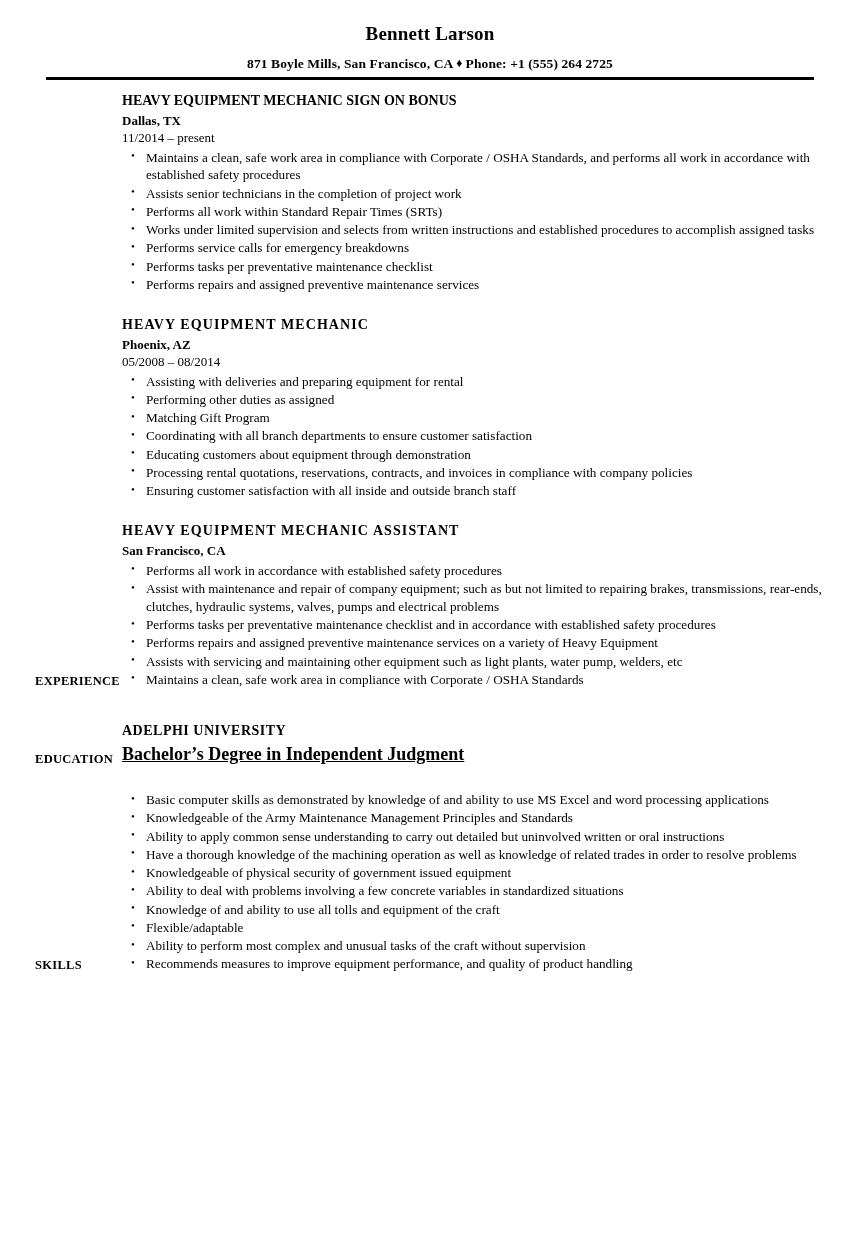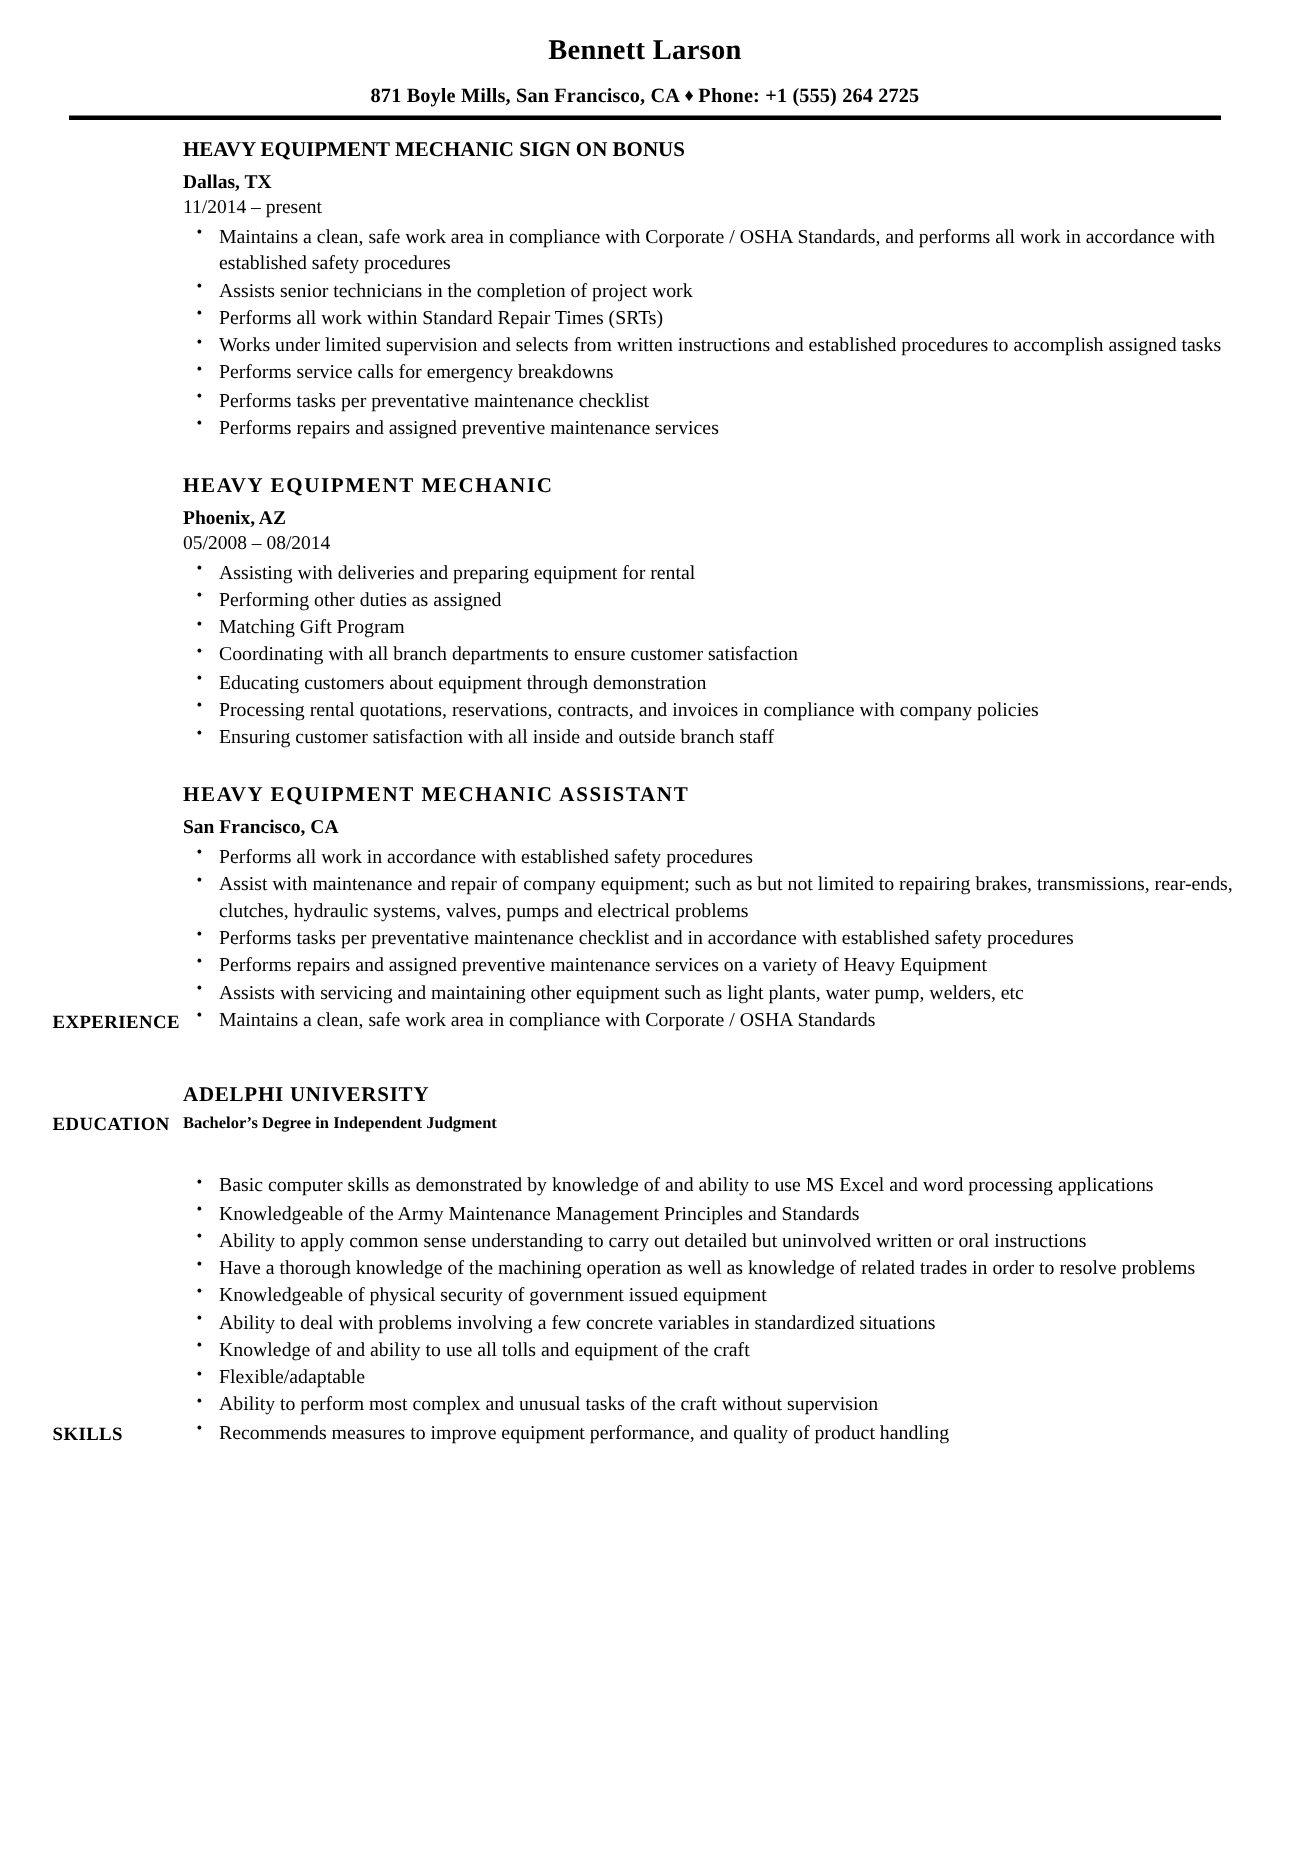--- a/index.html
+++ b/index.html
@@ -127,24 +127,25 @@
   }
 
   
   .edu-school {
     font-size: 14px;
     font-weight: bold;
     letter-spacing: 0.5px;
     line-height: 1.35;
   }
   .edu-degree {
-    font-size: 11px;
+    font-size: 18px;
     font-weight: bold;
     line-height: 1.4;
     margin-top: 1px;
+    text-decoration: underline;
   }
 </style>
 </head>
 <body>
 
 <div class="page">
 
   <div class="header">
     <div class="cand-name">Bennett Larson</div>
     <div class="cand-contact">

